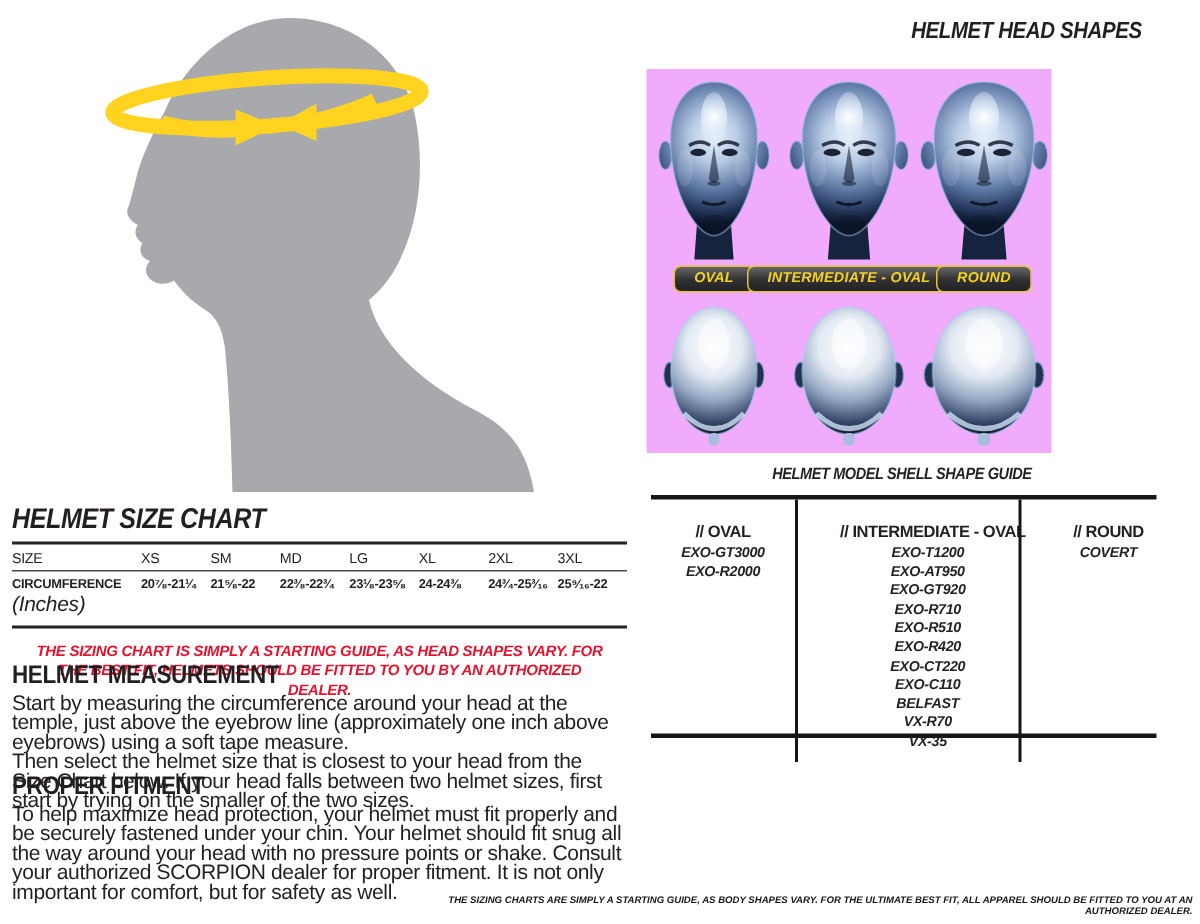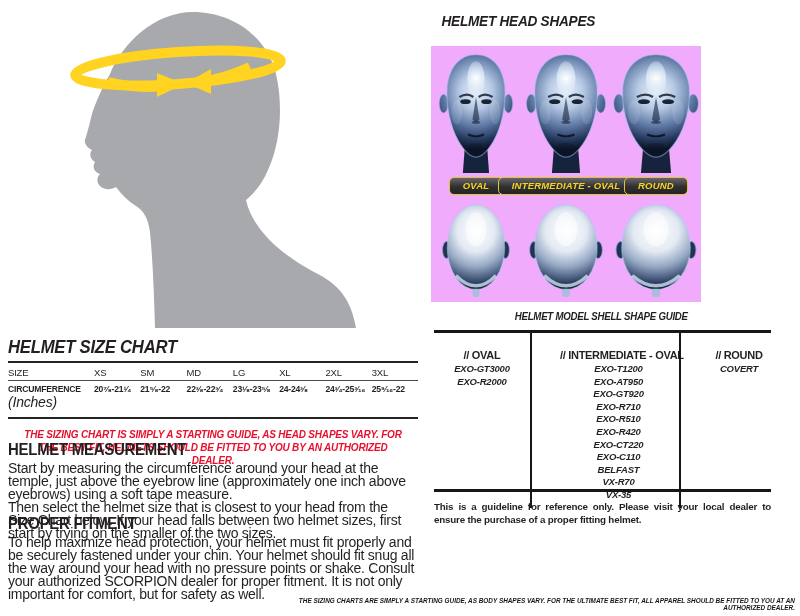--- a/index.html
+++ b/index.html
@@ -25,21 +25,21 @@
   .red-note { margin:9px auto 0; width:386px; text-align:center; color:#e8112d;
               font-weight:bold; font-style:italic; font-size:10px; line-height:13px; letter-spacing:-.2px; }
 
   .sec-title { font-size:17px; font-weight:bold; letter-spacing:-.4px; }
   .body-text { font-size:14px; line-height:13px; letter-spacing:-.25px; width:408px; }
   .measure-block { position:absolute; left:8px; top:440px; width:410px; }
   .fitment-block { position:absolute; left:8px; top:514px; width:410px; }
   .measure-block .sec-title, .fitment-block .sec-title { margin-bottom:2px; }
 
   
-  .hh-title { position:absolute; left:431px; top:12px; width:341px; text-align:left;
+  .hh-title { position:absolute; left:431px; top:12px; width:341px; text-align:right;
               font-size:15.5px; font-weight:bold; font-style:italic; }
   .head-box { position:absolute; left:431px; top:46px; width:270px; height:256px; background:#f0abfc;
               display:flex; flex-direction:column; }
   .front-row { display:flex; justify-content:space-around; align-items:flex-end; height:128px; padding-top:4px; }
   .btn-row { display:flex; height:24px; align-items:center; }
   .btn-slot { width:33.33%; display:flex; justify-content:center; }
   .shape-btn { border:1.5px solid #e5c433; border-radius:5px; color:#f7d21e;
                background:linear-gradient(#66666a, #303032 55%, #232325);
                font-size:9.5px; font-weight:bold; font-style:italic; letter-spacing:.2px;
                padding:3.5px 13px; white-space:nowrap; line-height:1; }
@@ -231,17 +231,16 @@
       <div class="model">BELFAST</div>
       <div class="model">VX-R70</div>
       <div class="model">VX-35</div>
     </div>
     <div class="shell-col">
       <div class="shell-head">// ROUND</div>
       <div class="model">COVERT</div>
     </div>
   </div>
 
-  <div class="guide-note">This is a guideline for reference only. Please visit your local dealer to ensure the purchase of a proper fitting helmet.</div>
 
   <div class="fine-print">THE SIZING CHARTS ARE SIMPLY A STARTING GUIDE, AS BODY SHAPES VARY. FOR THE ULTIMATE BEST FIT, ALL APPAREL SHOULD BE FITTED TO YOU AT AN AUTHORIZED DEALER.</div>
 
 </div>
 
 </body></html>

